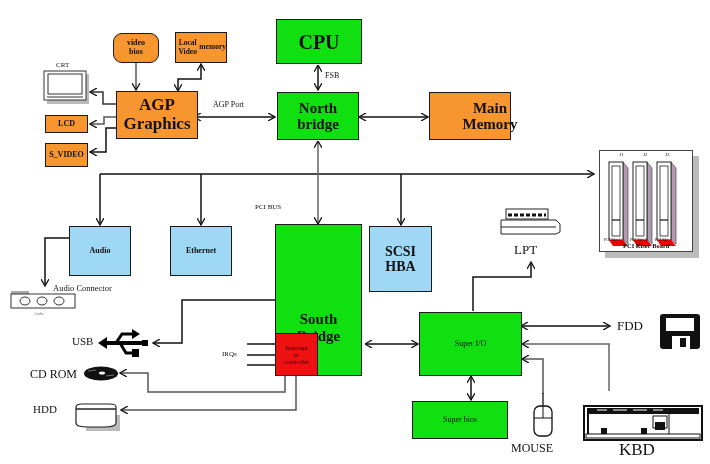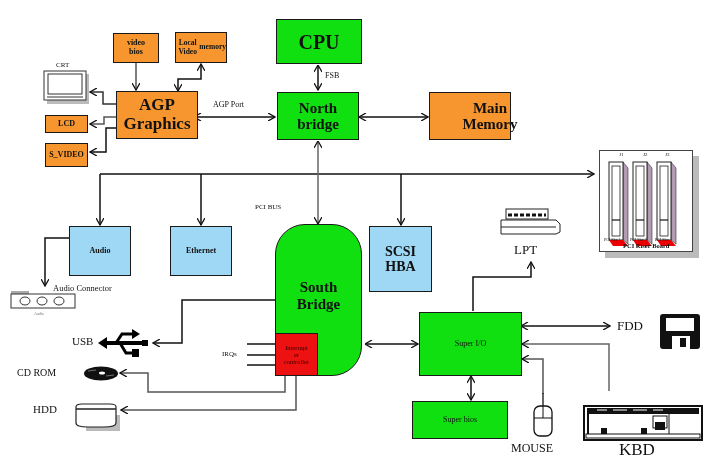--- a/index.html
+++ b/index.html
@@ -90,21 +90,21 @@
   <span>Main</span>
   <span>Memory</span>
 </div>
 
 <div class="box orange" style="left:116px;top:91px;width:82px;height:48px;font-size:17px;flex-direction:column;">
   <span>AGP</span>
   <span>Graphics</span>
 </div>
 <div class="lbl" style="left:213px;top:100px;font-size:8px;">AGP Port</div>
 
-<div class="box orange" style="left:113px;top:33px;width:46px;height:30px;font-size:8px;flex-direction:column;">
+<div class="box orange" style="left:113px;top:33px;width:46px;height:30px;font-size:8px;flex-direction:column;border-radius:9px;">
   <span>video</span>
   <span>bios</span>
 </div>
 <div class="box orange" style="left:175px;top:32px;width:52px;height:31px;font-size:7.5px;">
   <span>Local Video</span>
   <span>memory</span>
 </div>
 
 <div class="lbl" style="left:56px;top:61px;font-size:7px;">CRT</div>
 <svg class="dev" style="left:43px;top:70px;" width="48" height="36">
@@ -137,21 +137,21 @@
 <div class="lbl" style="left:53px;top:283px;font-size:8.5px;">Audio Connector</div>
 <svg class="dev" style="left:10px;top:290px;" width="68" height="22">
   <rect x="1" y="1" width="18" height="3" fill="#aaa"></rect>
   <rect x="1" y="4" width="64" height="14" fill="#fff" stroke="#333" stroke-width="1"></rect>
   <ellipse cx="15" cy="11" rx="5" ry="4" fill="#fff" stroke="#333"></ellipse>
   <ellipse cx="32" cy="11" rx="5" ry="4" fill="#fff" stroke="#333"></ellipse>
   <ellipse cx="49" cy="11" rx="5" ry="4" fill="#fff" stroke="#333"></ellipse>
 </svg>
 <div class="lbl" style="left:34px;top:311px;font-size:4px;color:#777;">Audio</div>
 
-<div class="box green" style="left:275px;top:224px;width:87px;height:152px;font-size:15px;flex-direction:column;justify-content:flex-start;padding-top:54px;border-radius:30px;">
+<div class="box green" style="left:275px;top:224px;width:87px;height:152px;font-size:15px;flex-direction:column;justify-content:flex-start;padding-top:86px;">
   <span>South</span>
   <span>Bridge</span>
 </div>
 <div class="box red" style="left:275px;top:333px;width:43px;height:43px;font-size:6.5px;font-weight:normal;flex-direction:column;color:#300;">
   <span>Interrupt</span>
   <span>er</span>
   <span>controller</span>
 </div>
 <div class="lbl" style="left:222px;top:350px;font-size:7px;">IRQs</div>
 
@@ -159,21 +159,21 @@
 <svg class="dev" style="left:98px;top:328px;" width="56" height="32">
   <line x1="6" y1="15" x2="48" y2="15" stroke="#000" stroke-width="4"></line>
   <polygon points="0,15 9,9 9,21" fill="#000"></polygon>
   <path d="M18,15 L24,6 L34,6" stroke="#000" stroke-width="3" fill="none"></path>
   <polygon points="34,1 42,6 34,11" fill="#000"></polygon>
   <path d="M22,15 L28,25 L36,25" stroke="#000" stroke-width="3" fill="none"></path>
   <rect x="34" y="21" width="7" height="8" fill="#000"></rect>
   <rect x="44" y="12" width="6" height="6" fill="#000"></rect>
 </svg>
 
-<div class="lbl" style="left:17px;top:367px;font-size:10px;">CD ROM</div>
+<div class="lbl" style="left:30px;top:367px;font-size:12px;">CD ROM</div>
 <svg class="dev" style="left:82px;top:365px;" width="38" height="17">
   <ellipse cx="19" cy="8.5" rx="17" ry="7" fill="#111"></ellipse>
   <ellipse cx="20" cy="8" rx="3" ry="1.5" fill="#fff"></ellipse>
   <path d="M6,6 L14,5 M24,11 L32,10" stroke="#888" stroke-width="0.8"></path>
 </svg>
 
 <div class="lbl" style="left:33px;top:403px;font-size:11px;">HDD</div>
 <svg class="dev" style="left:74px;top:403px;" width="48" height="30">
   <rect x="12" y="12" width="34" height="16" fill="#bbb"></rect>
   <path d="M2,4 Q2,1 8,1 L36,1 Q42,1 42,4 L42,20 Q42,24 30,24 L14,24 Q2,24 2,20 Z" fill="#fff" stroke="#222" stroke-width="1.2"></path>

